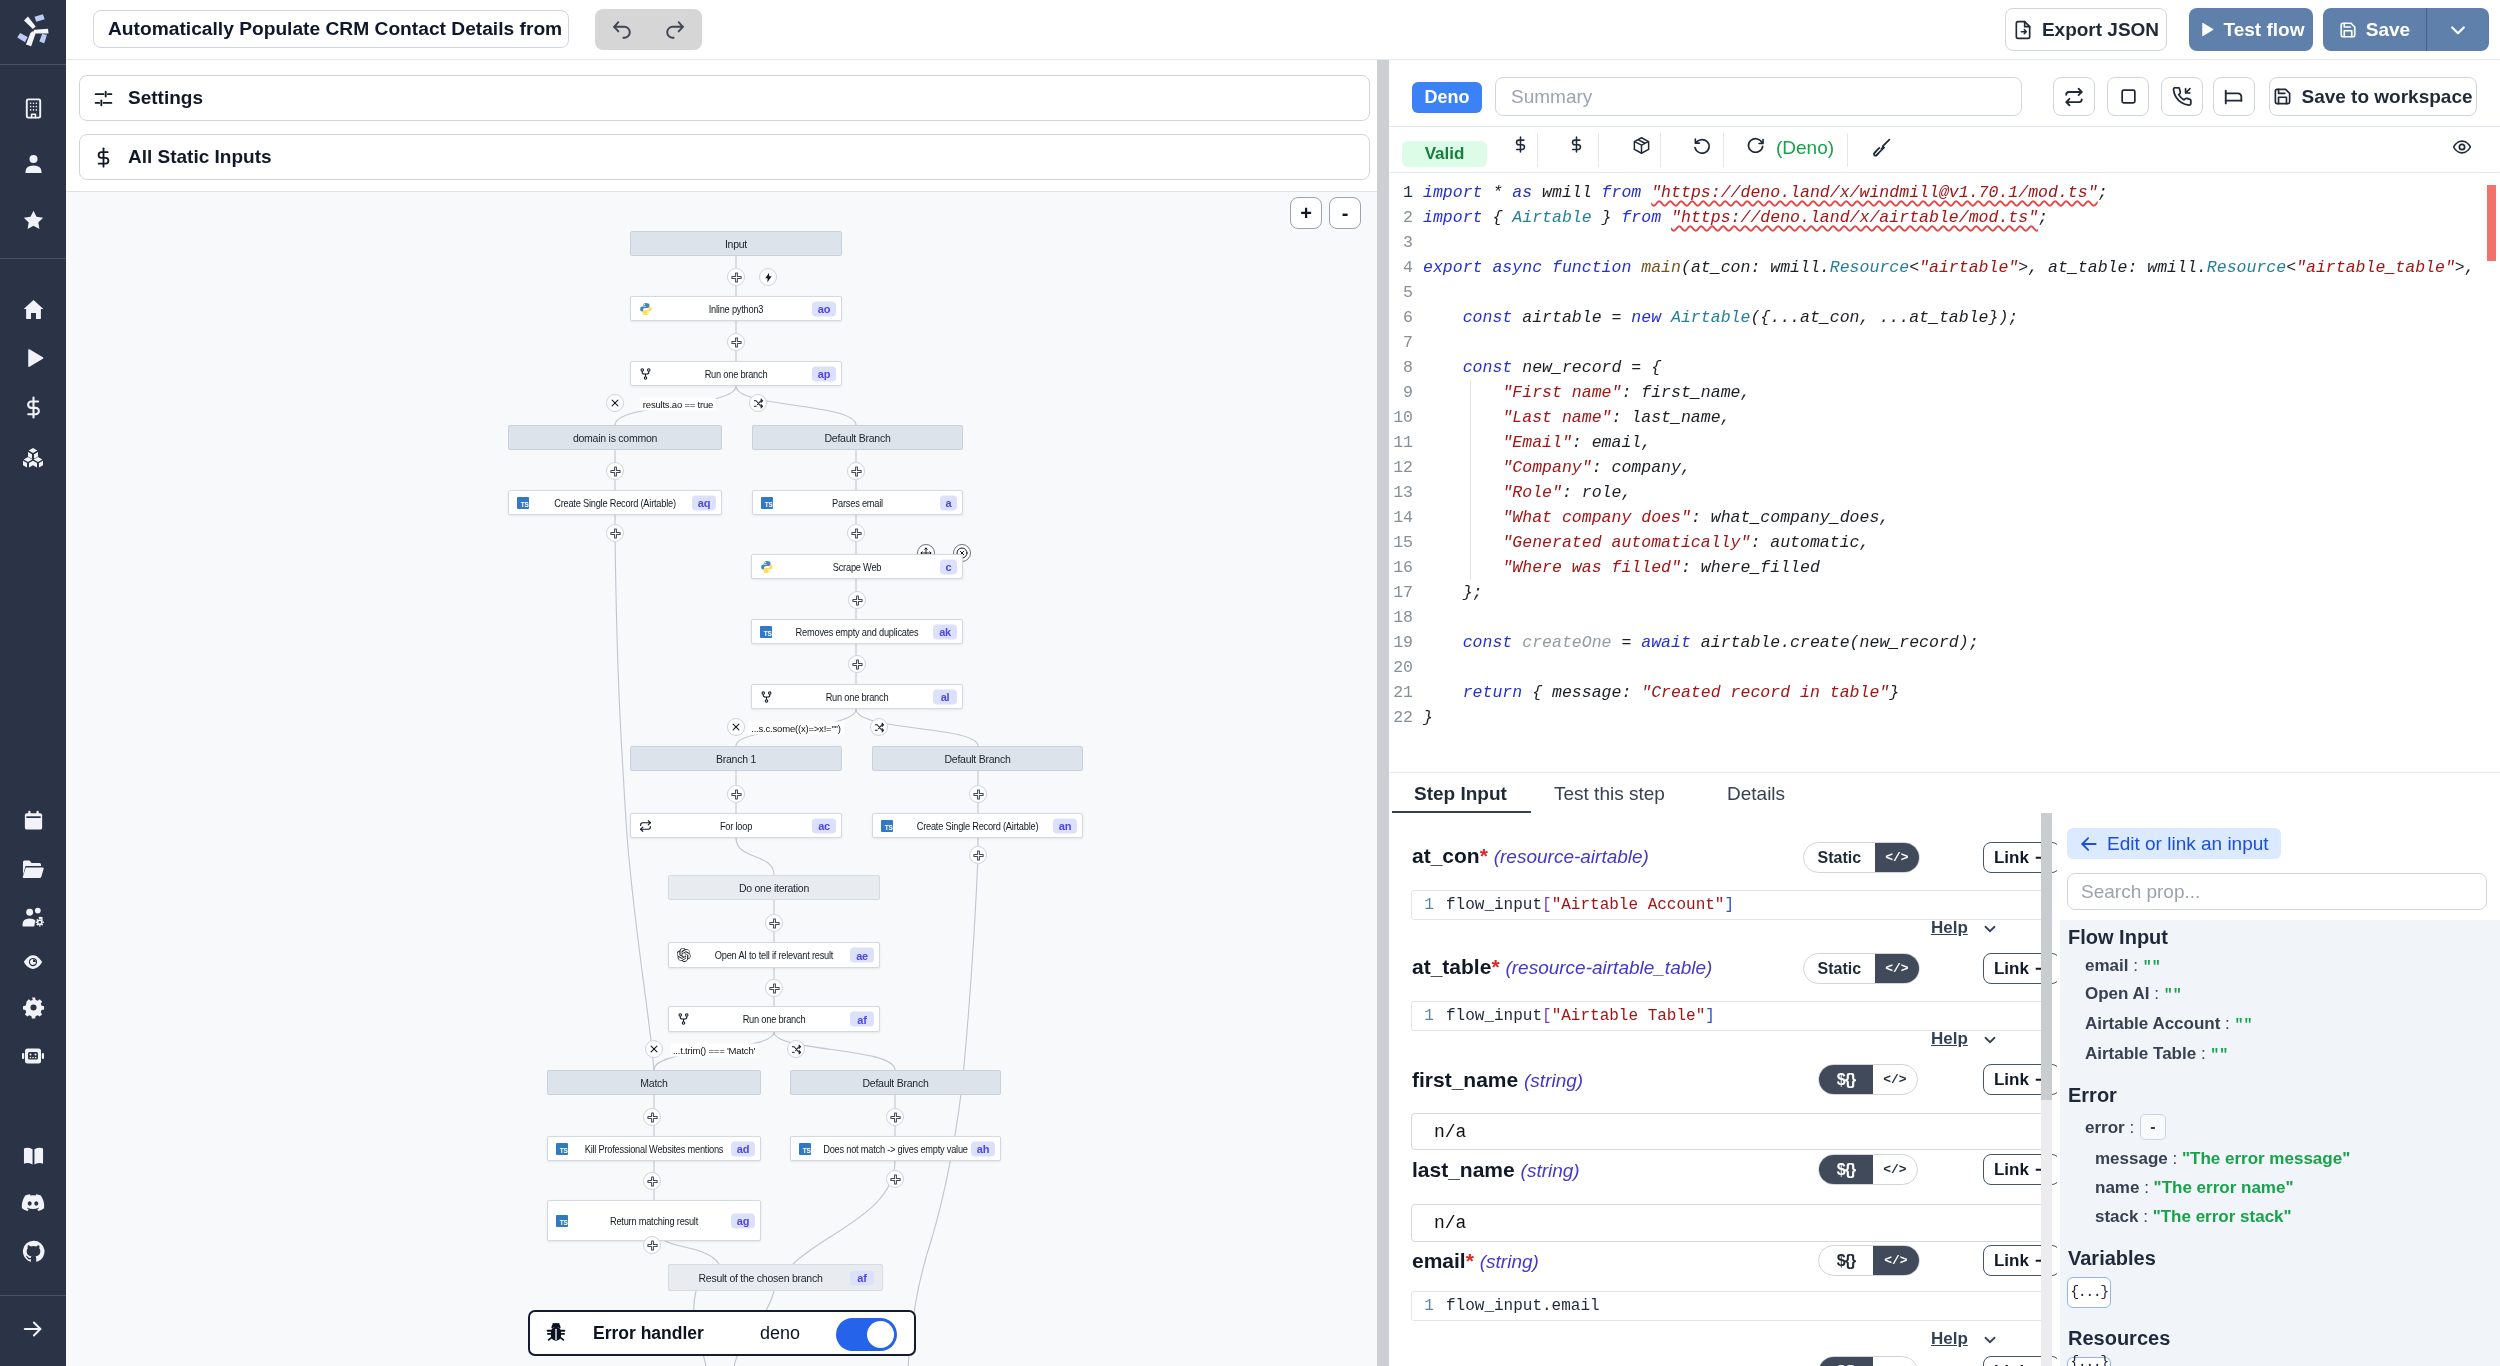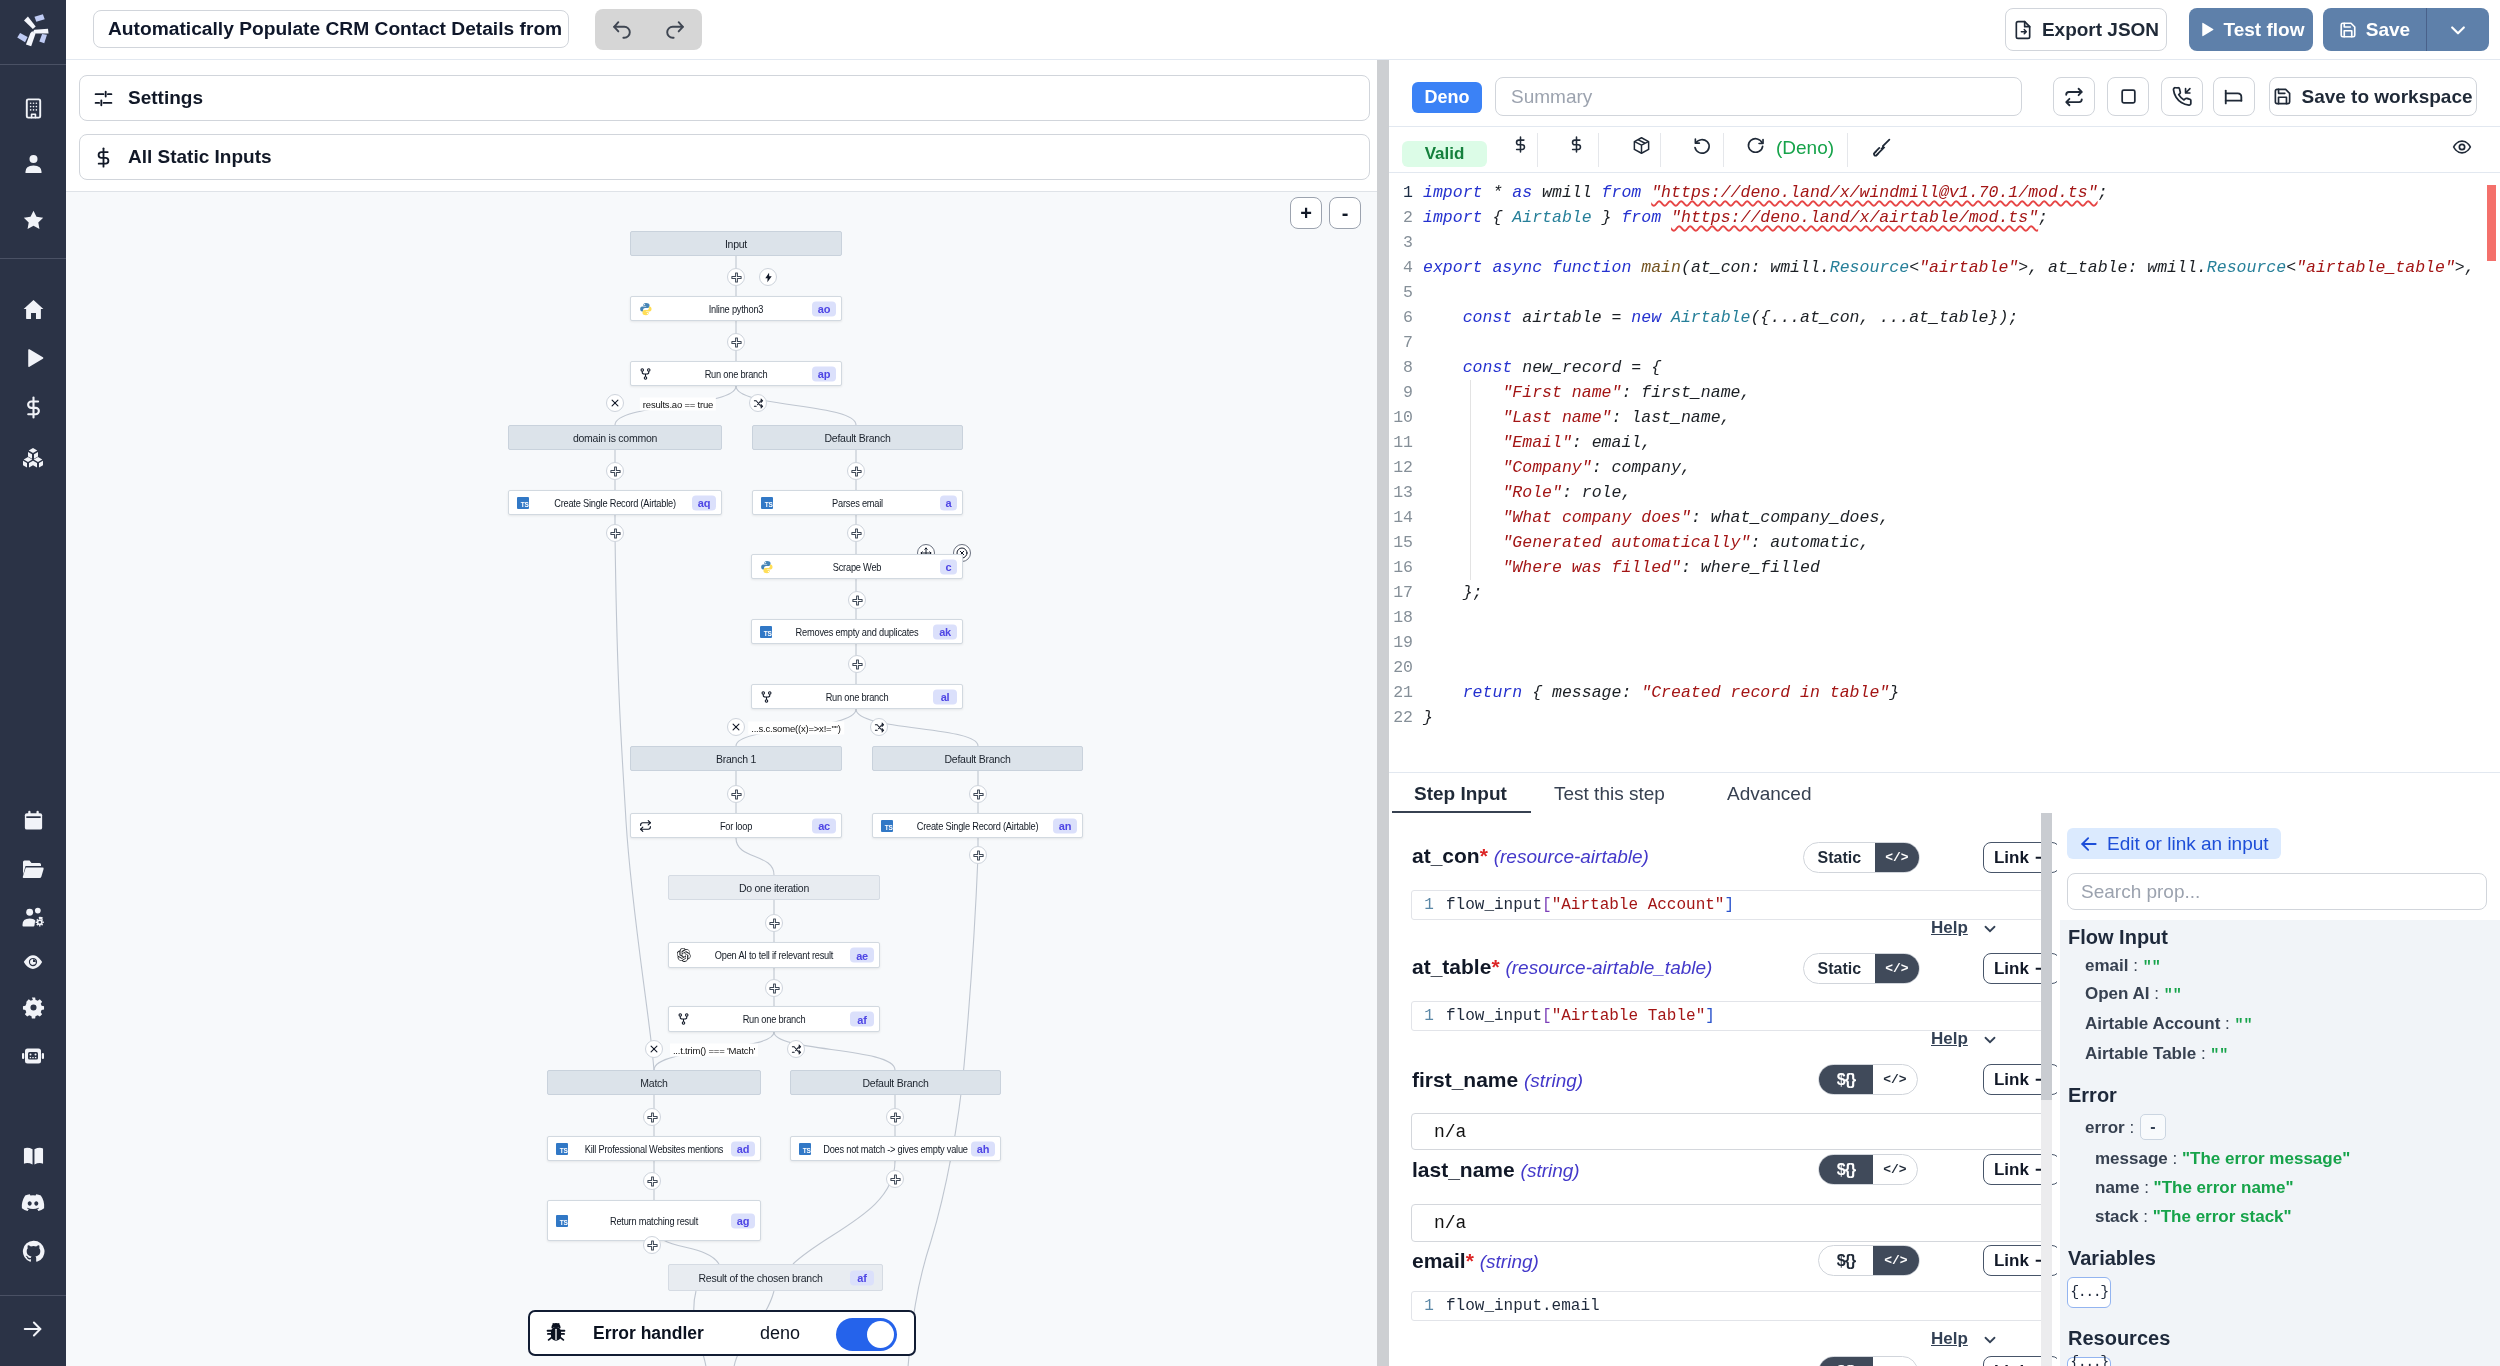--- a/index.html
+++ b/index.html
@@ -763,32 +763,32 @@
       <div class="cl" style="top:207px;"><span class="ln">9</span><span class="ct">        <span class="str">"First name"</span>: first_name,</span></div>
       <div class="cl" style="top:232px;"><span class="ln">10</span><span class="ct">        <span class="str">"Last name"</span>: last_name,</span></div>
       <div class="cl" style="top:257px;"><span class="ln">11</span><span class="ct">        <span class="str">"Email"</span>: email,</span></div>
       <div class="cl" style="top:282px;"><span class="ln">12</span><span class="ct">        <span class="str">"Company"</span>: company,</span></div>
       <div class="cl" style="top:307px;"><span class="ln">13</span><span class="ct">        <span class="str">"Role"</span>: role,</span></div>
       <div class="cl" style="top:332px;"><span class="ln">14</span><span class="ct">        <span class="str">"What company does"</span>: what_company_does,</span></div>
       <div class="cl" style="top:357px;"><span class="ln">15</span><span class="ct">        <span class="str">"Generated automatically"</span>: automatic,</span></div>
       <div class="cl" style="top:382px;"><span class="ln">16</span><span class="ct">        <span class="str">"Where was filled"</span>: where_filled</span></div>
       <div class="cl" style="top:407px;"><span class="ln">17</span><span class="ct">    };</span></div>
       <div class="cl" style="top:432px;"><span class="ln">18</span></div>
-      <div class="cl" style="top:457px;"><span class="ln">19</span></div>
+      <div class="cl" style="top:457px;"><span class="ln">19</span><span class="ct">    <span class="kw">const</span> <span class="gry">createOne</span> = <span class="kw">await</span> airtable.create(new_record);</span></div>
       <div class="cl" style="top:482px;"><span class="ln">20</span></div>
       <div class="cl" style="top:507px;"><span class="ln">21</span><span class="ct">    <span class="kw">return</span> { message: <span class="str">"Created record in table"</span>}</span></div>
       <div class="cl" style="top:532px;"><span class="ln">22</span><span class="ct">}</span></div>
       <div style="position:absolute; left:81px; top:207px; width:1px; height:200px; background:#e3e3e3;"></div>
       <div class="ruler"></div>
     </div>
     <div id="tabs">
       <div class="tab" style="left:25px; font-weight:bold; color:#1f2937;">Step Input</div>
       <div class="tabline" style="left:3px; width:139px;"></div>
       <div class="tab" style="left:165px; color:#374151;">Test this step</div>
-      <div class="tab" style="left:338px; color:#374151;">Advanced</div>
+      <div class="tab" style="left:338px; color:#374151;">Details</div>
     </div>
     <div id="stepinput">
       <div class="flabel" style="left:23px; top:31px;">at_con<span class="req">*</span> <span class="ftype">(resource-airtable)</span></div>
       <div class="toggle" style="left:414px; top:29px; width:117px;">
         <div class="tg-l" style="width:72px; font-weight:bold; font-size:16px; color:#1f2937;">Static</div>
         <div class="tg-r tg-dark" style="width:45px; font-family:'Liberation Mono'; font-size:13px; font-weight:bold;">&lt;/&gt;</div>
       </div>
       <div class="linkbtn" style="left:554px; top:29px;">Link <span style="font-weight:normal;">➔</span></div>
       <div class="edbox" style="top:77px;">
           <span class="n">1</span>

